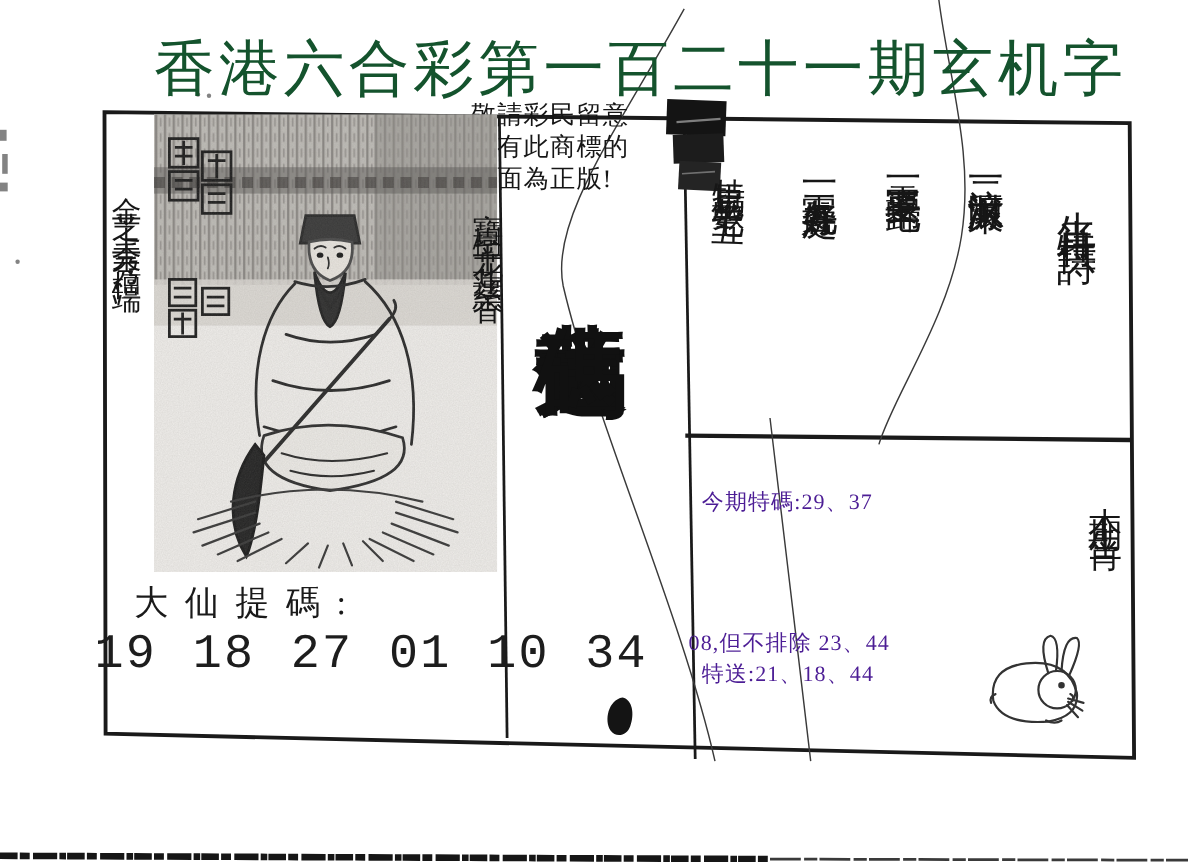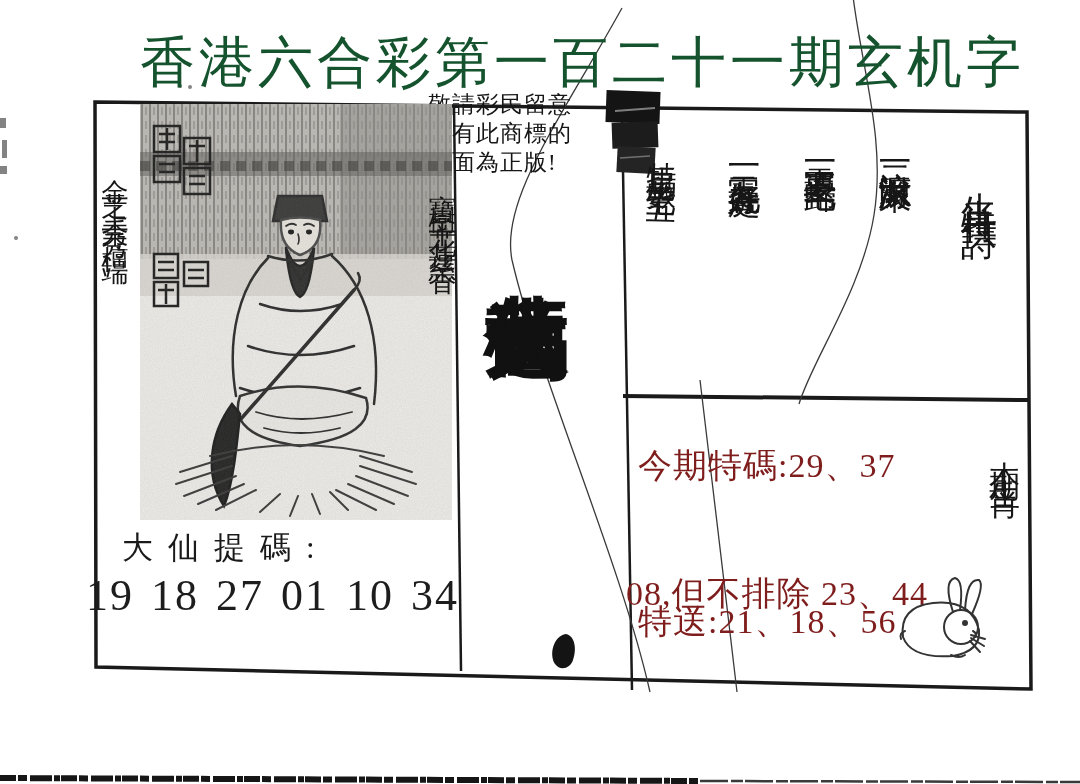--- a/index.html
+++ b/index.html
@@ -38,31 +38,31 @@
     left:470px;top:226px;
     font-size:84px;font-weight:bold;letter-spacing:2px;
     color:#111;
   }
   .poem-header{left:954px;top:163px;font-size:36px;letter-spacing:8px;}
   .poem-col{font-size:33px;letter-spacing:2px;}
   .pc1{left:872px;top:142px;}
   .pc2{left:797px;top:142px;}
   .pc3{left:721px;top:148px;}
   .pc4{left:641px;top:138px;font-size:30px;letter-spacing:6px;transform:rotate(1.5deg);}
-  .pred{font-size:34px;letter-spacing:1px;white-space:nowrap;color:#7f1d1d;text-align:center;}
+  .pred{font-size:20px;letter-spacing:1px;white-space:nowrap;color:#4c1d95;text-align:center;}
   .p1{left:638px;top:443px;}
   .p2{left:638px;top:484px;}
   .p3{left:626px;top:523px;margin-top:48px;}
   .p4{left:638px;top:559px;}
   .p5{left:638px;top:599px;}
   .zodiac{left:983px;top:437px;font-size:31px;letter-spacing:9px;}
   .tip-label{left:122px;top:527px;font-size:31px;letter-spacing:15px;white-space:nowrap;}
   .tip-numbers{
     left:86px;top:570px;width:360px;
-    font-family:Liberation Serif, serif;
+    font-family:Liberation Mono, monospace;
     font-size:44px;letter-spacing:2px;word-spacing:4px;
     white-space:nowrap;color:#1d1d1d;
   }
   .deity{left:140px;top:104px;}
   .rabbit{left:893px;top:575px;}
 </style>
 </head>
 <body>
 
 <div class="page">
@@ -203,21 +203,21 @@
   <div class="abs v main-title">黄大仙送碼</div>
 
   <div class="abs v poem-header">生肖特供詩</div>
   <div class="abs v poem-col pc1">二一滾滾財源來</div>
   <div class="abs v poem-col pc2">零一還要三七歸</div>
   <div class="abs v poem-col pc3">一零三九各好處</div>
   <div class="abs v poem-col pc4">特馬尾數七三五</div>
 
   <div class="abs pred p1">今期特碼:29、37</div>
   <div class="abs pred p3">08,但不排除 23、44</div>
-  <div class="abs pred p5">特送:21、18、56</div>
+  <div class="abs pred p5">特送:21、18、44</div>
 
   <div class="abs v zodiac">本期生肖</div>
   <svg class="abs rabbit" width="100" height="95" viewBox="0 0 100 95">
     <g fill="none" stroke="#333" stroke-width="2" stroke-linecap="round">
       <path d="M10,62 Q6,32 40,28 Q78,24 86,55 Q88,76 60,81 Q18,84 10,62"></path>
       <circle cx="68" cy="52" r="17"></circle>
       <path d="M60,37 Q50,6 62,3 Q71,5 67,35"></path>
       <path d="M72,35 Q74,3 86,5 Q92,10 79,39"></path>
       <circle cx="72" cy="48" r="2" fill="#333"></circle>
       <path d="M80,56 q4,2 2,6"></path>

